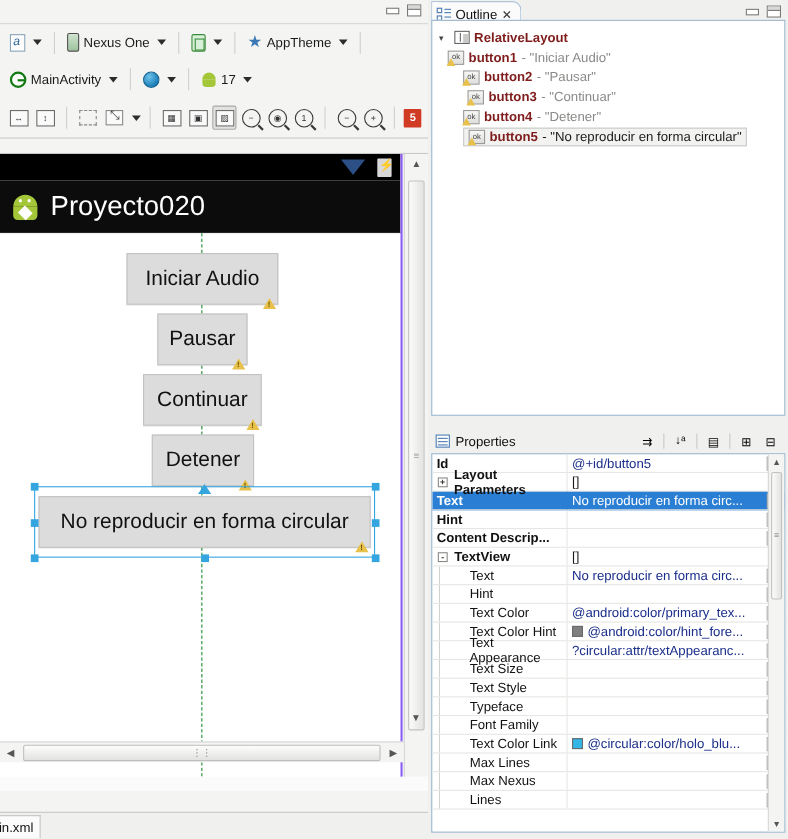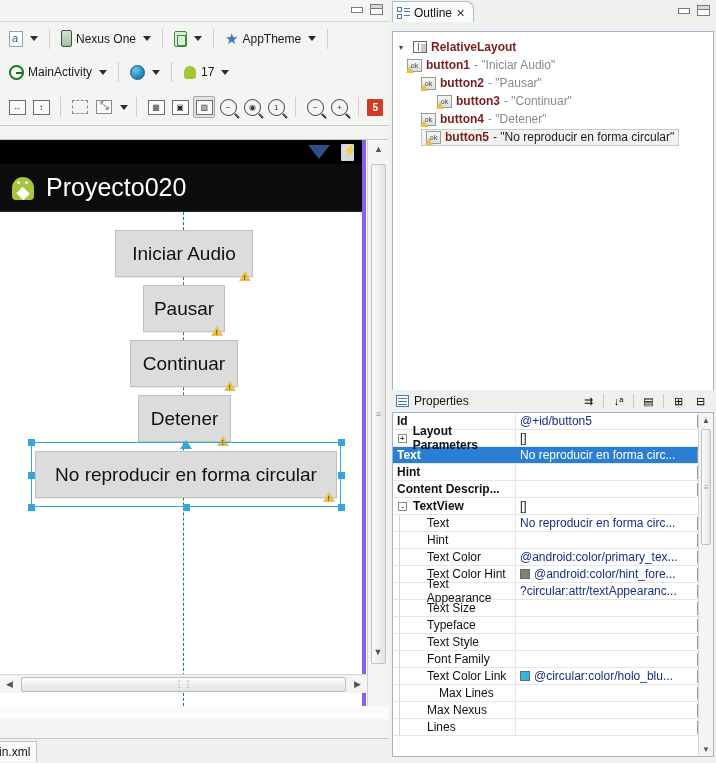--- a/index.html
+++ b/index.html
@@ -66,21 +66,21 @@
   .i-mag { width:17px;height:17px;border:1.6px solid #3a3a38;border-radius:50%;position:relative;display:flex;align-items:center;justify-content:center;font-size:8px;color:#333;}
   .i-mag::after{content:'';position:absolute;right:-4px;bottom:-2px;width:6px;height:1.8px;background:#3a3a38;transform:rotate(45deg);}
 
   
   #canvas-area {
     position: absolute; left: 0; top: 139px; width: 389px; height: 580px;
     background: #fbfbfb; border-top: 1px solid #c8c8c6;
   }
   #device {
     position: absolute; left: 0; top: 0; width: 366px; height: 566px;
-    background: #fff; border-right: 4px solid #8b5cf6;
+    background: #fff; border-right: 2px solid #8b5cf6;
     overflow: hidden;
   }
   .dev-status {
     height: 24px; background: #000; position: relative;
   }
   .sig { position:absolute; right:32px; top:5px; width:0;height:0;
     border-left:11px solid transparent;border-right:11px solid transparent;border-top:14px solid #2c4f86; }
   .batt { position:absolute; right:8px; top:4px; width:13px;height:17px;background:#d8d8d8;border-radius:1px; }
   .batt::after{content:'\26A1';position:absolute;left:2px;top:0px;font-size:11px;color:#3a3a3a;}
   .dev-actionbar {
@@ -139,21 +139,21 @@
   .etab {
     position:absolute; left:-8px; top:2px; height:21px; padding:3px 6px 0 6px;
     background:#fbfbfb; border:1px solid #c4c4c2; border-bottom:none;
     font-size:12px; color:#111;
   }
 
   
   #right-pane { position:absolute; left:390px; top:0; width:326px; height:763px; background:#f0f0ef; }
 
   #outline-view { position:absolute; left:0; top:0; width:326px; height:386px; }
-  .view-tabbar { height:31px; position:relative; background:#f0f0ef; }
+  .view-tabbar { height:18px; position:relative; background:#f0f0ef; }
   .view-tab {
     position:absolute; left:2px; top:1px; height:21px; padding:2px 8px 0 4px;
     background:#fbfbfb; border:1px solid #a8c0d8; border-bottom:none;
     display:flex; align-items:center; gap:4px;
     border-radius: 0 8px 0 0;
   }
   .vt-icon { width:13px;height:13px;position:relative; }
   .vt-icon .a{position:absolute;left:0;top:0;width:5px;height:5px;border:1.3px solid #4a7ab0;}
   .vt-icon .b{position:absolute;left:0;top:7px;width:5px;height:5px;border:1.3px solid #4a7ab0;}
   .vt-icon .c{position:absolute;left:7px;top:1px;width:6px;height:1.3px;background:#4a7ab0;}
@@ -421,21 +421,21 @@
                 <span class="tn-val"> - "Iniciar Audio"</span>
               </span>
             </div>
             <div class="tree-row" style="padding-left: 28px;">
               <span class="" style="display: flex; align-items: center; gap: 4px;">
                 <span class="node-icon-btn">ok<span class="wtri"></span></span>
                 <span class="tn-name">button2</span>
                 <span class="tn-val"> - "Pausar"</span>
               </span>
             </div>
-            <div class="tree-row" style="padding-left: 44px;">
+            <div class="tree-row" style="padding-left: 32px;">
               <span class="" style="display: flex; align-items: center; gap: 4px;">
                 <span class="node-icon-btn">ok<span class="wtri"></span></span>
                 <span class="tn-name">button3</span>
                 <span class="tn-val"> - "Continuar"</span>
               </span>
             </div>
             <div class="tree-row" style="padding-left: 28px;">
               <span class="" style="display: flex; align-items: center; gap: 4px;">
                 <span class="node-icon-btn">ok<span class="wtri"></span></span>
                 <span class="tn-name">button4</span>
@@ -590,32 +590,32 @@
               </div>
               <div class="pcell-val plain">
                 <span></span>
                 <span class="dots-btn">…</span>
               </div>
             </div>
             <div class="prow sub">
               <div class="pcell-name">
                 <span class="ind-line"></span>
                 <span style="width: 12px;"></span>
+                <span style="margin-left: 0px;">Text Style</span>
+              </div>
+              <div class="pcell-val plain">
+                <span></span>
+                <span class="dots-btn">…</span>
+              </div>
+            </div>
+            <div class="prow sub">
+              <div class="pcell-name">
+                <span class="ind-line"></span>
+                <span style="width: 12px;"></span>
                 <span style="margin-left: 0px;">Typeface</span>
-              </div>
-              <div class="pcell-val plain">
-                <span></span>
-                <span class="dots-btn">…</span>
-              </div>
-            </div>
-            <div class="prow sub">
-              <div class="pcell-name">
-                <span class="ind-line"></span>
-                <span style="width: 12px;"></span>
-                <span style="margin-left: 0px;">Text Style</span>
               </div>
               <div class="pcell-val plain">
                 <span></span>
                 <span class="dots-btn">…</span>
               </div>
             </div>
             <div class="prow sub">
               <div class="pcell-name">
                 <span class="ind-line"></span>
                 <span style="width: 12px;"></span>
@@ -635,21 +635,21 @@
               <div class="pcell-val">
                 <span class="swatch" style="background: rgb(51, 181, 229);"></span>
                 <span>@circular:color/holo_blu...</span>
                 <span class="dots-btn">…</span>
               </div>
             </div>
             <div class="prow sub">
               <div class="pcell-name">
                 <span class="ind-line"></span>
                 <span style="width: 12px;"></span>
-                <span style="margin-left: 12px;">Max Lines</span>
+                <span style="margin-left: 0px;">Max Lines</span>
               </div>
               <div class="pcell-val plain">
                 <span></span>
                 <span class="dots-btn">…</span>
               </div>
             </div>
             <div class="prow sub">
               <div class="pcell-name">
                 <span class="ind-line"></span>
                 <span style="width: 12px;"></span>

